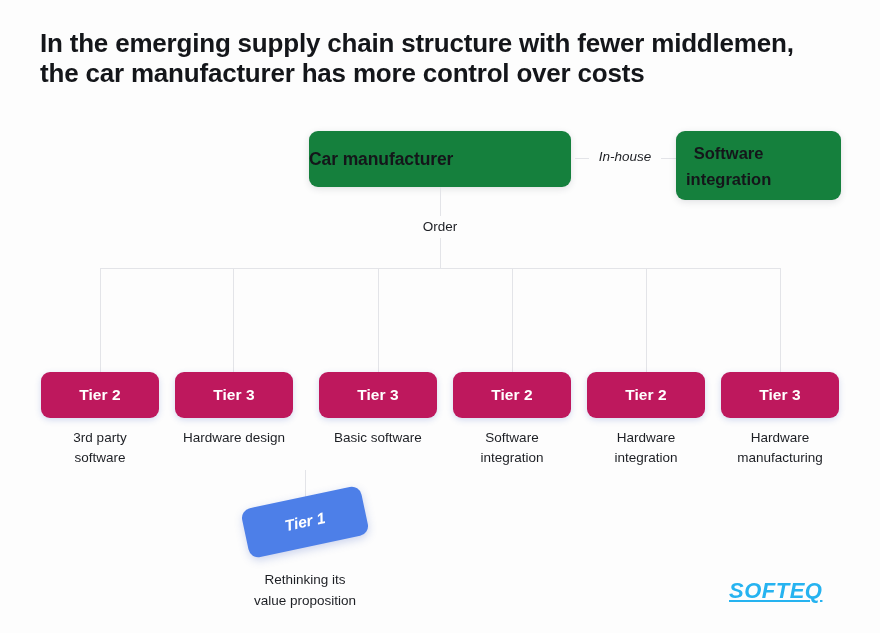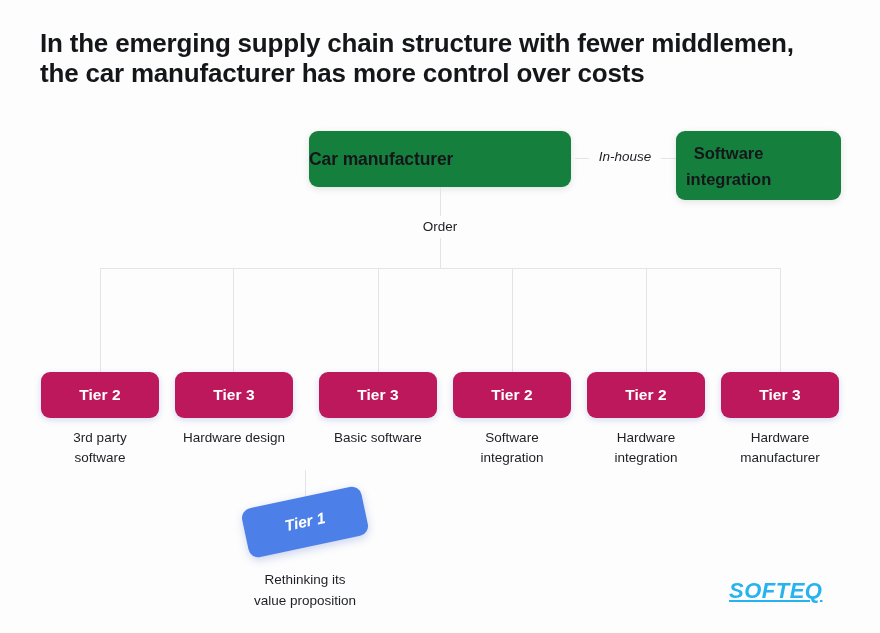--- a/index.html
+++ b/index.html
@@ -244,21 +244,21 @@
   <div class="tier-caption" style="left:576px;top:428px">
     <div>Hardware</div>
     <div>integration</div>
   </div>
 
   <div class="tier-box" style="left:721px;top:372px">
     <span>Tier 3</span>
   </div>
   <div class="tier-caption" style="left:710px;top:428px">
     <div>Hardware</div>
-    <div>manufacturer</div>
+    <div>manufacturing</div>
   </div>
 
   <div id="tier1-line"></div>
   <div id="tier1-box">
     <span>Tier 1</span>
   </div>
   <div id="tier1-caption">
     <div>Rethinking its</div>
     <div>value proposition</div>
   </div>

